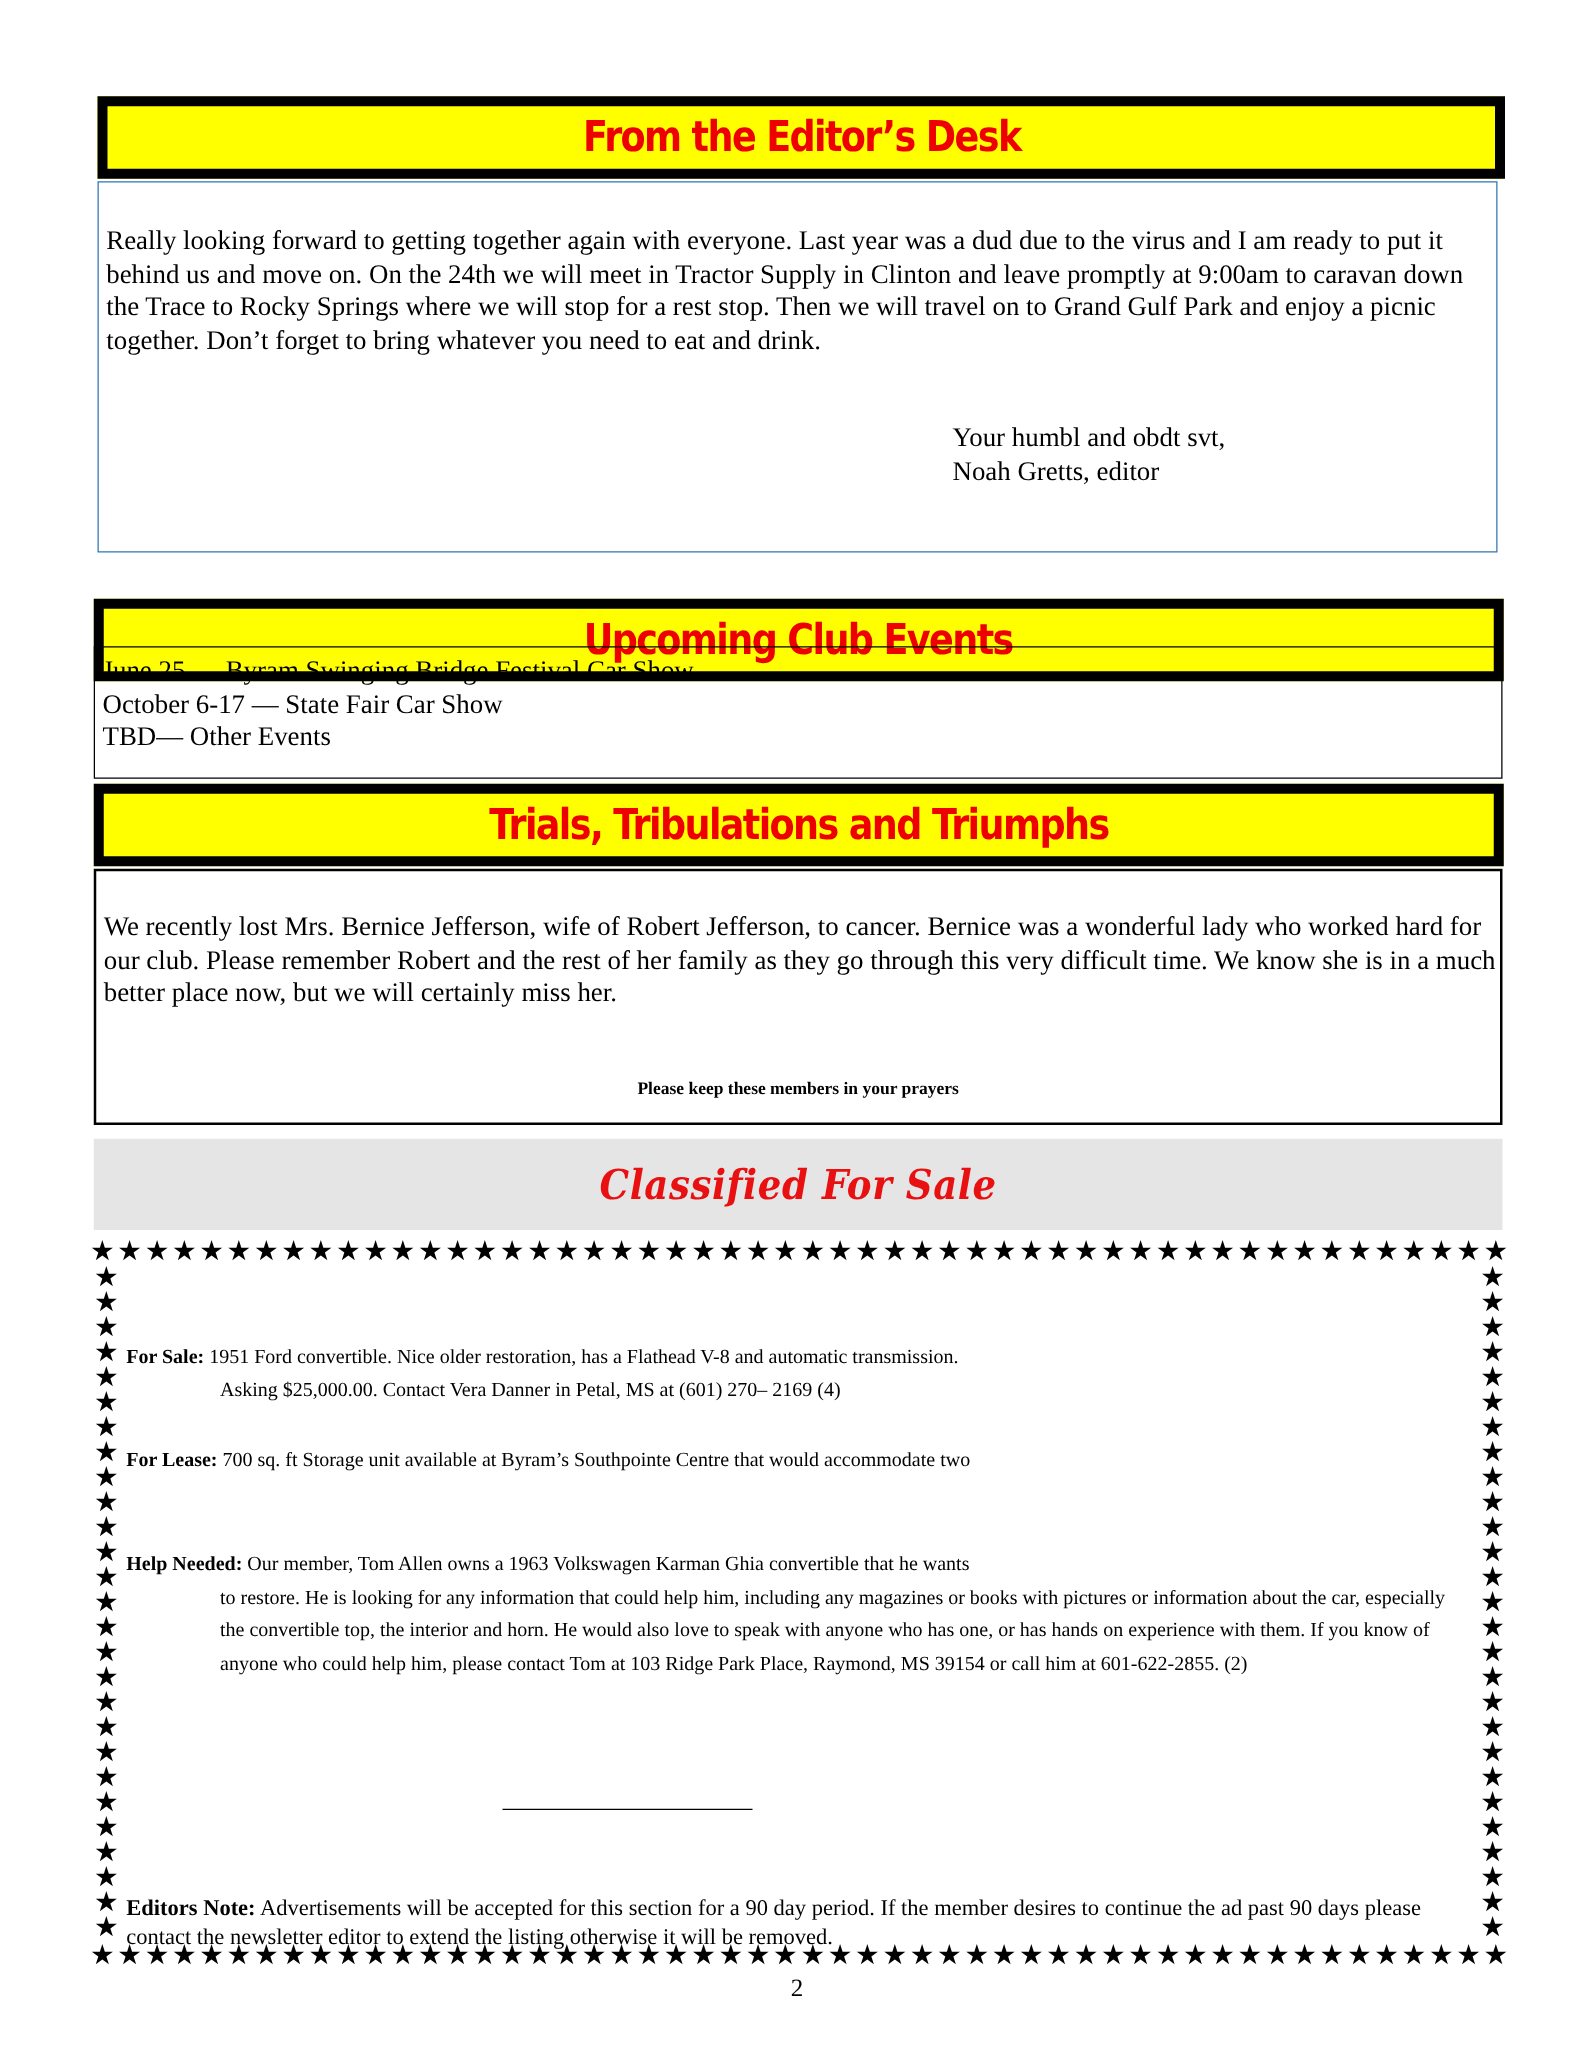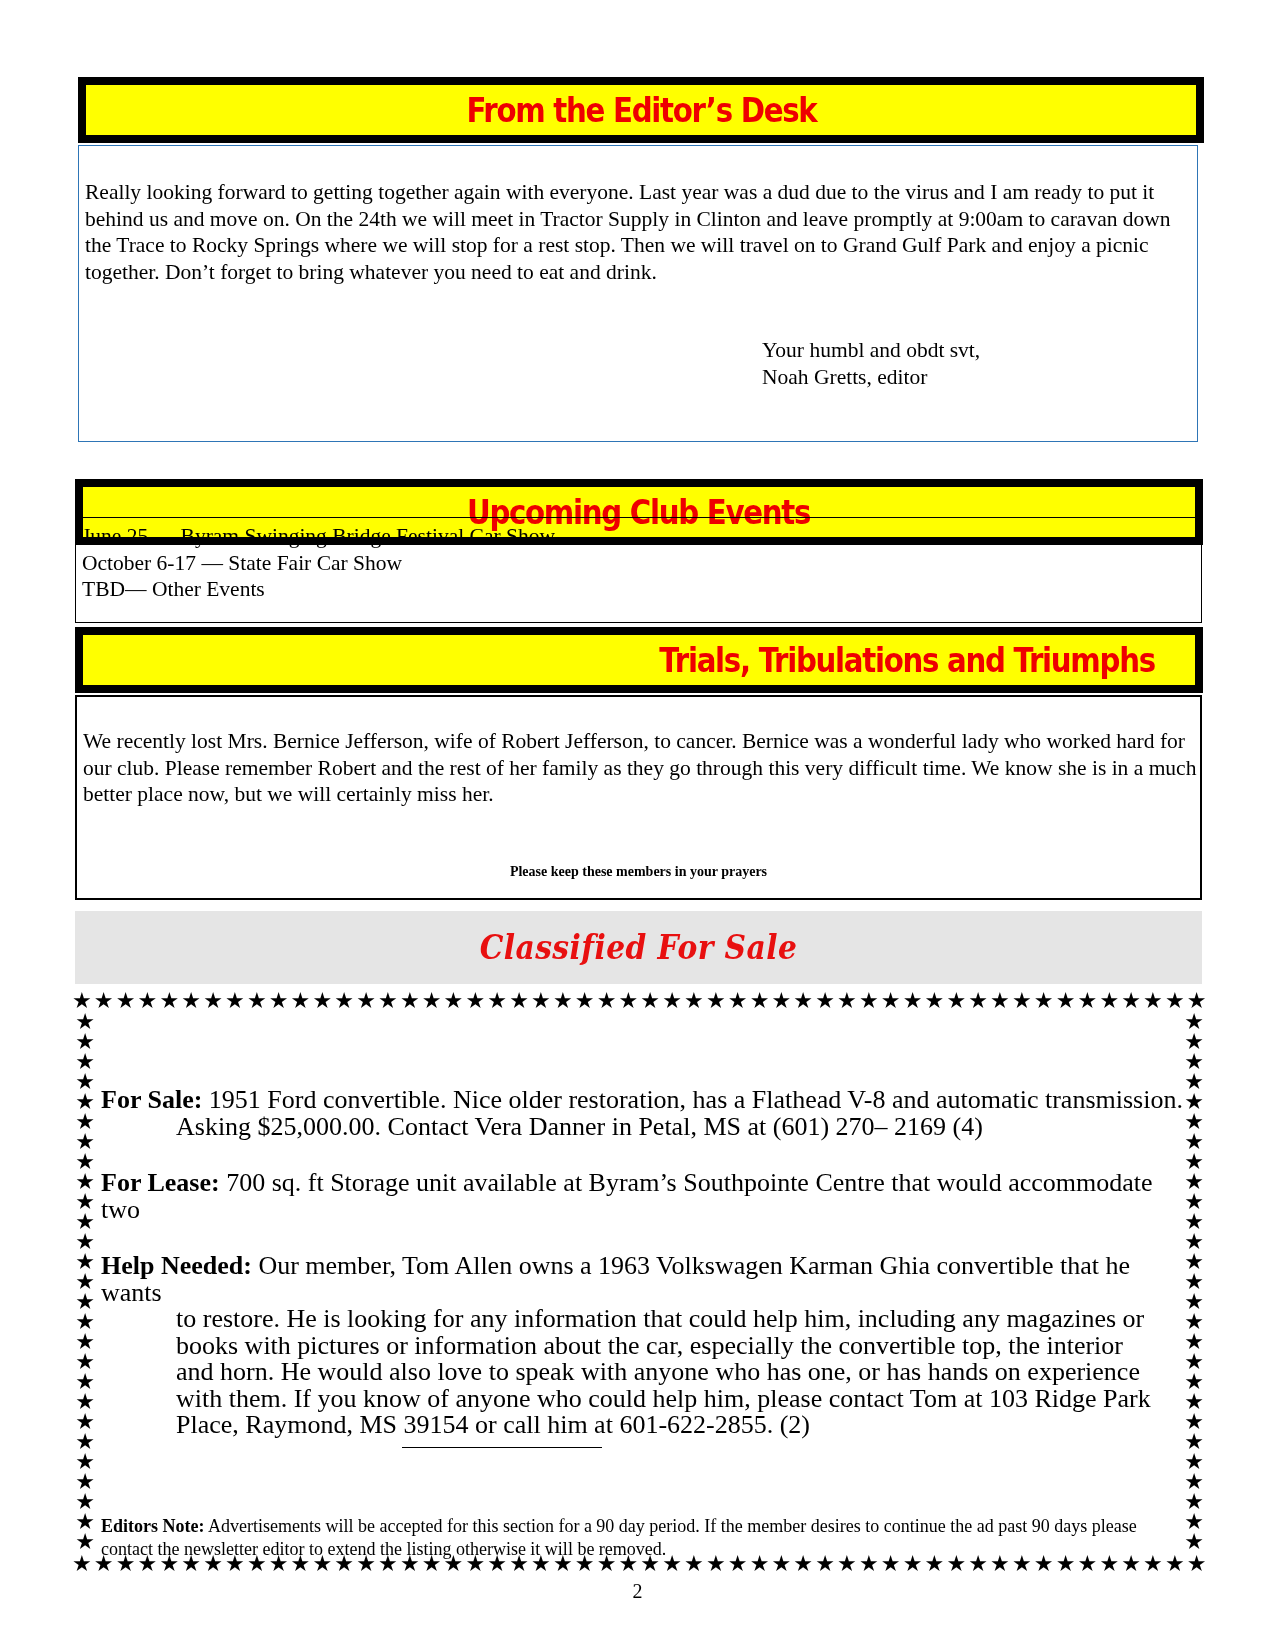--- a/index.html
+++ b/index.html
@@ -25,21 +25,21 @@
     #prayers { left: 75px; top: 864px; width: 1127px; text-align: center; font-weight: bold; font-size: 14px; }
 
     #classified-hdr { left: 75px; top: 911px; width: 1127px; height: 73px; background: #e5e5e5;
                       display: flex; align-items: center; justify-content: center; }
     #classified-hdr span { font-family: "DejaVu Serif", "Liberation Serif", serif; font-weight: bold; font-style: italic;
                            color: #e81010; font-size: 33px; letter-spacing: 0.5px; transform: scaleX(0.9); display: inline-block; }
 
     .star-row { left: 72px; width: 1135px; display: flex; justify-content: space-between; font-size: 22px; line-height: 22px; }
     .star-col { width: 22px; display: flex; flex-direction: column; justify-content: space-between; align-items: center; font-size: 22px; line-height: 20px; }
 
-    .ad { left: 101px; width: 1085px; font-size: 26px; line-height: 26.5px; margin-top: 14px; }
+    .ad { left: 101px; width: 1085px; font-size: 16px; line-height: 26.5px; }
     .ad .lead { font-weight: bold; }
     .ad .indent { padding-left: 75px; display: block; }
 
     #divider { left: 402px; top: 1447px; width: 200px; border-top: 1.5px solid #000; height: 0; }
     #note { left: 101px; top: 1476px; width: 1090px; font-size: 18px; line-height: 23px; margin-top: 39px; }
     #note b { font-weight: bold; }
 
     #page-num { left: 0; top: 1580px; width: 1275px; text-align: center; font-size: 20px; }
   </style>
 </head>
@@ -58,21 +58,21 @@
 <div class="abs hdr" style="left:75px; top:447px; width:1128px; height:66px;margin-top:32px;">
   <span>Upcoming Club Events</span>
 </div>
 <div class="abs" id="events-box"></div>
 <div class="abs" id="events-list">
   <div>June 25 — Byram Swinging Bridge Festival Car Show</div>
   <div>October 6-17 — State Fair Car Show</div>
   <div>TBD— Other Events</div>
 </div>
 
-<div class="abs hdr" style="left:75px; top:627px; width:1128px; height:66px;justify-content:flex-end;">
+<div class="abs hdr" style="left:75px; top:627px; width:1128px; height:66px;">
   <span>Trials, Tribulations and Triumphs</span>
 </div>
 <div class="abs" id="trials-box"></div>
 <div class="abs body-text" id="trials-text">We recently lost Mrs. Bernice Jefferson, wife of Robert Jefferson, to cancer.  Bernice was a wonderful lady who worked hard for our club.  Please remember Robert and the rest of her family as they go through this very difficult time.  We know she is in a much better place now, but we will certainly miss her.</div>
 <div class="abs" id="prayers">Please keep these members in your prayers</div>
 
 <div class="abs" id="classified-hdr">
   <span>Classified For Sale</span>
 </div>
 

